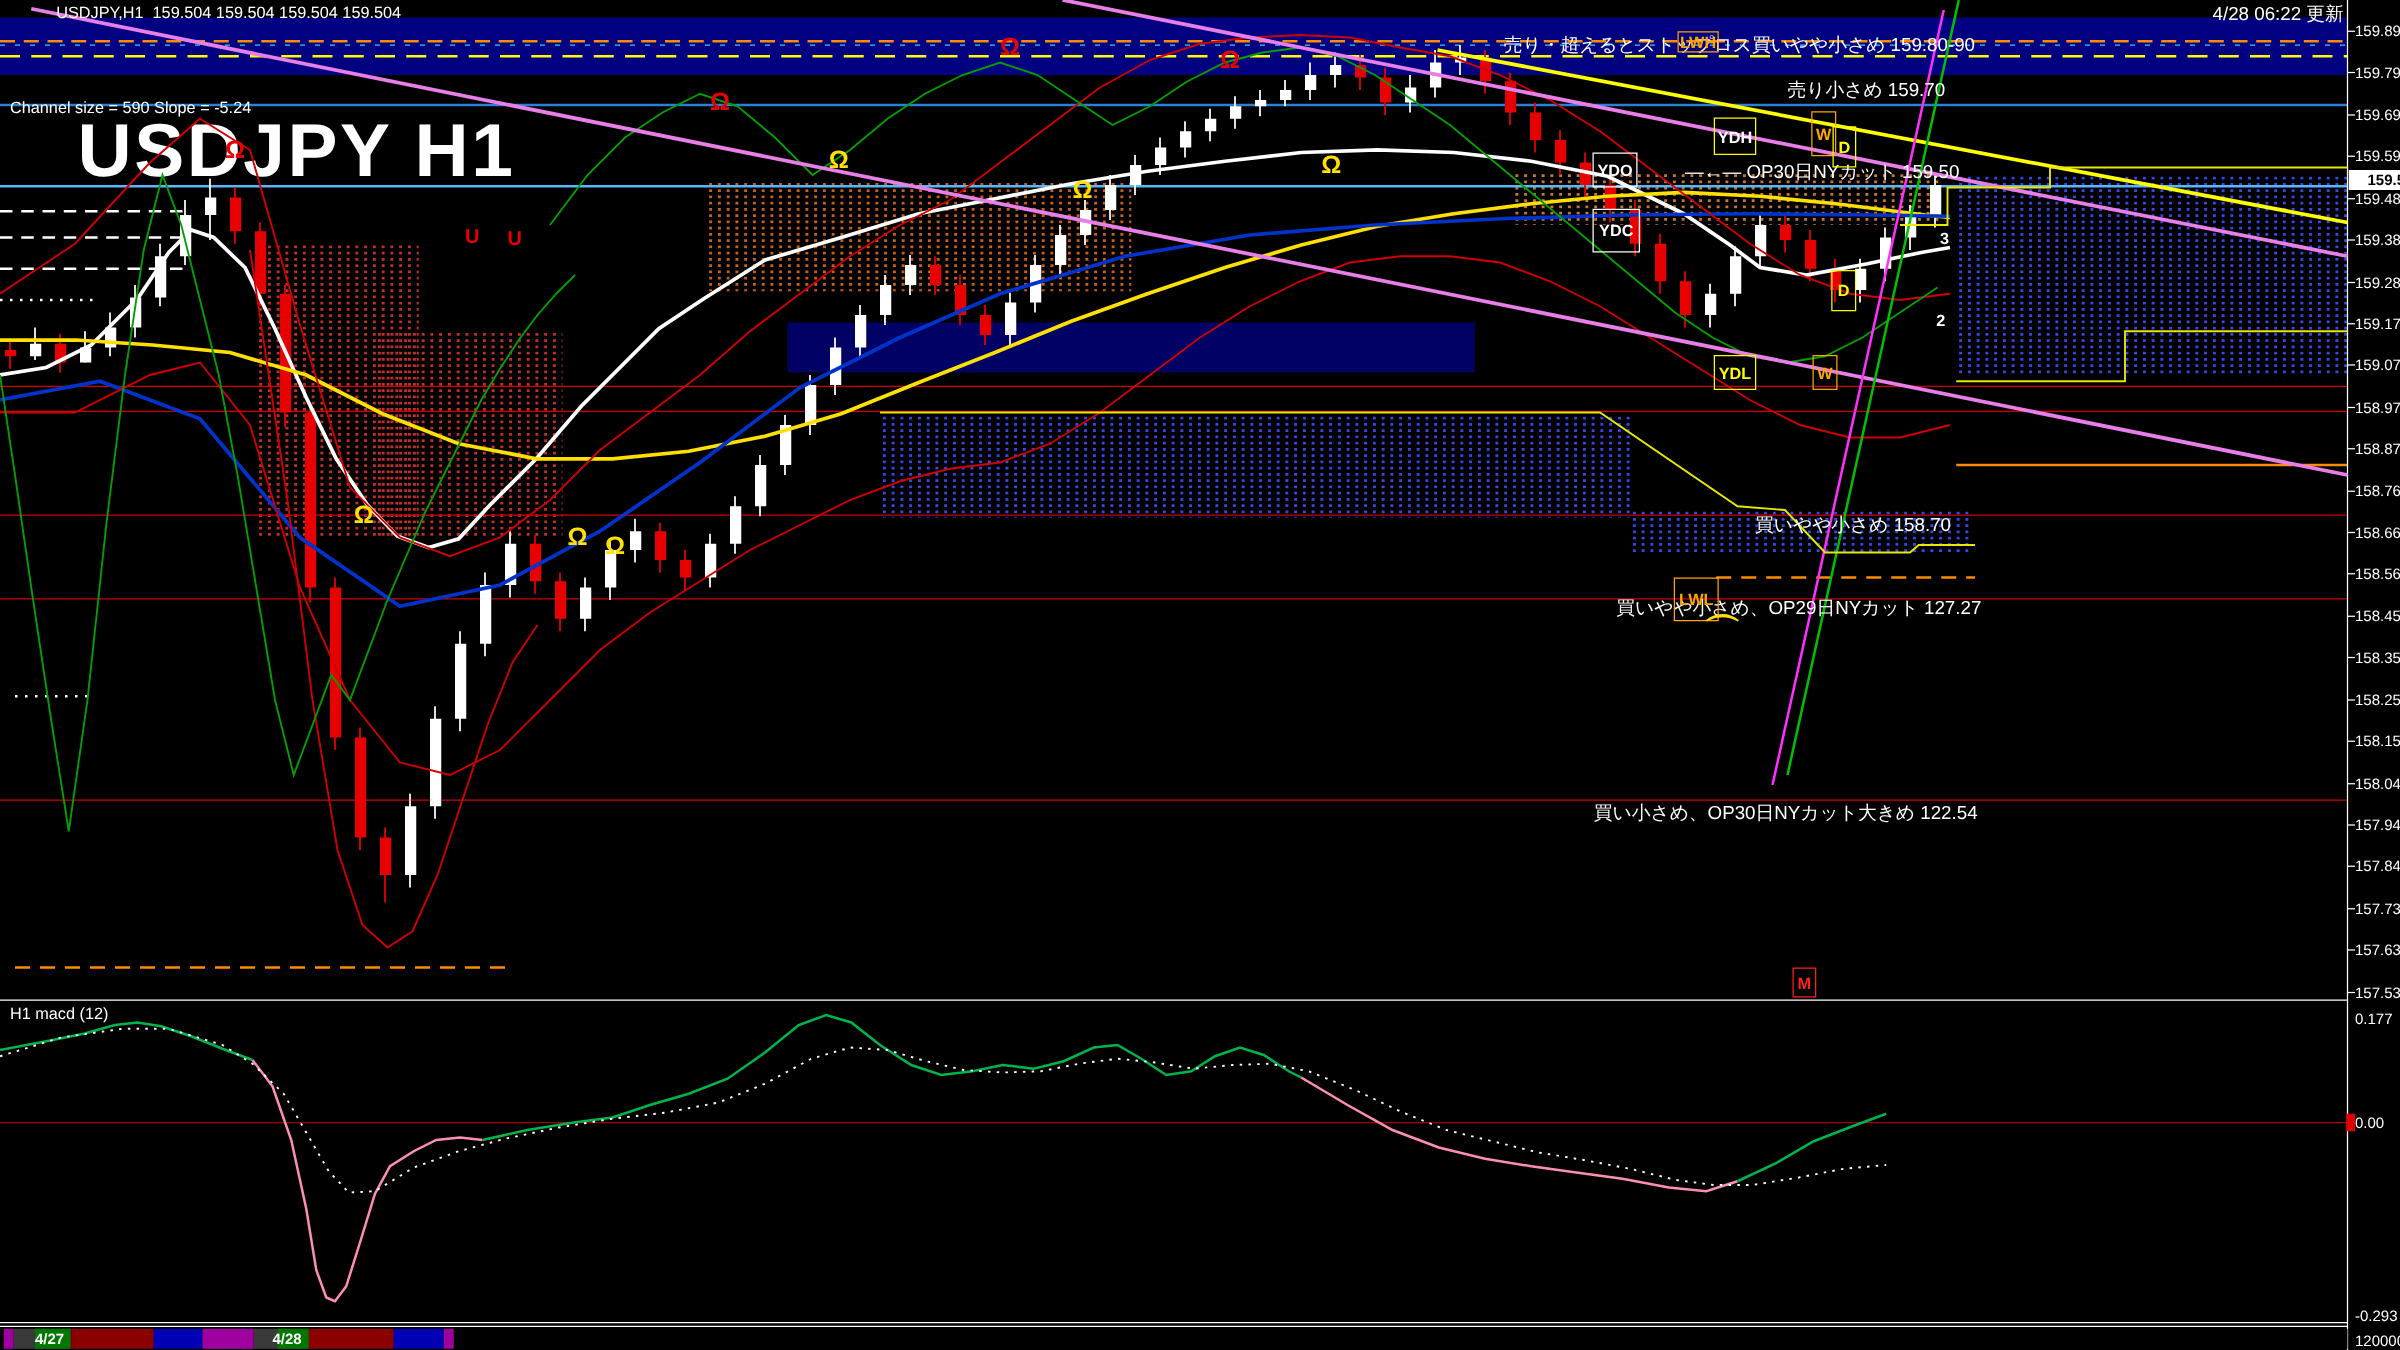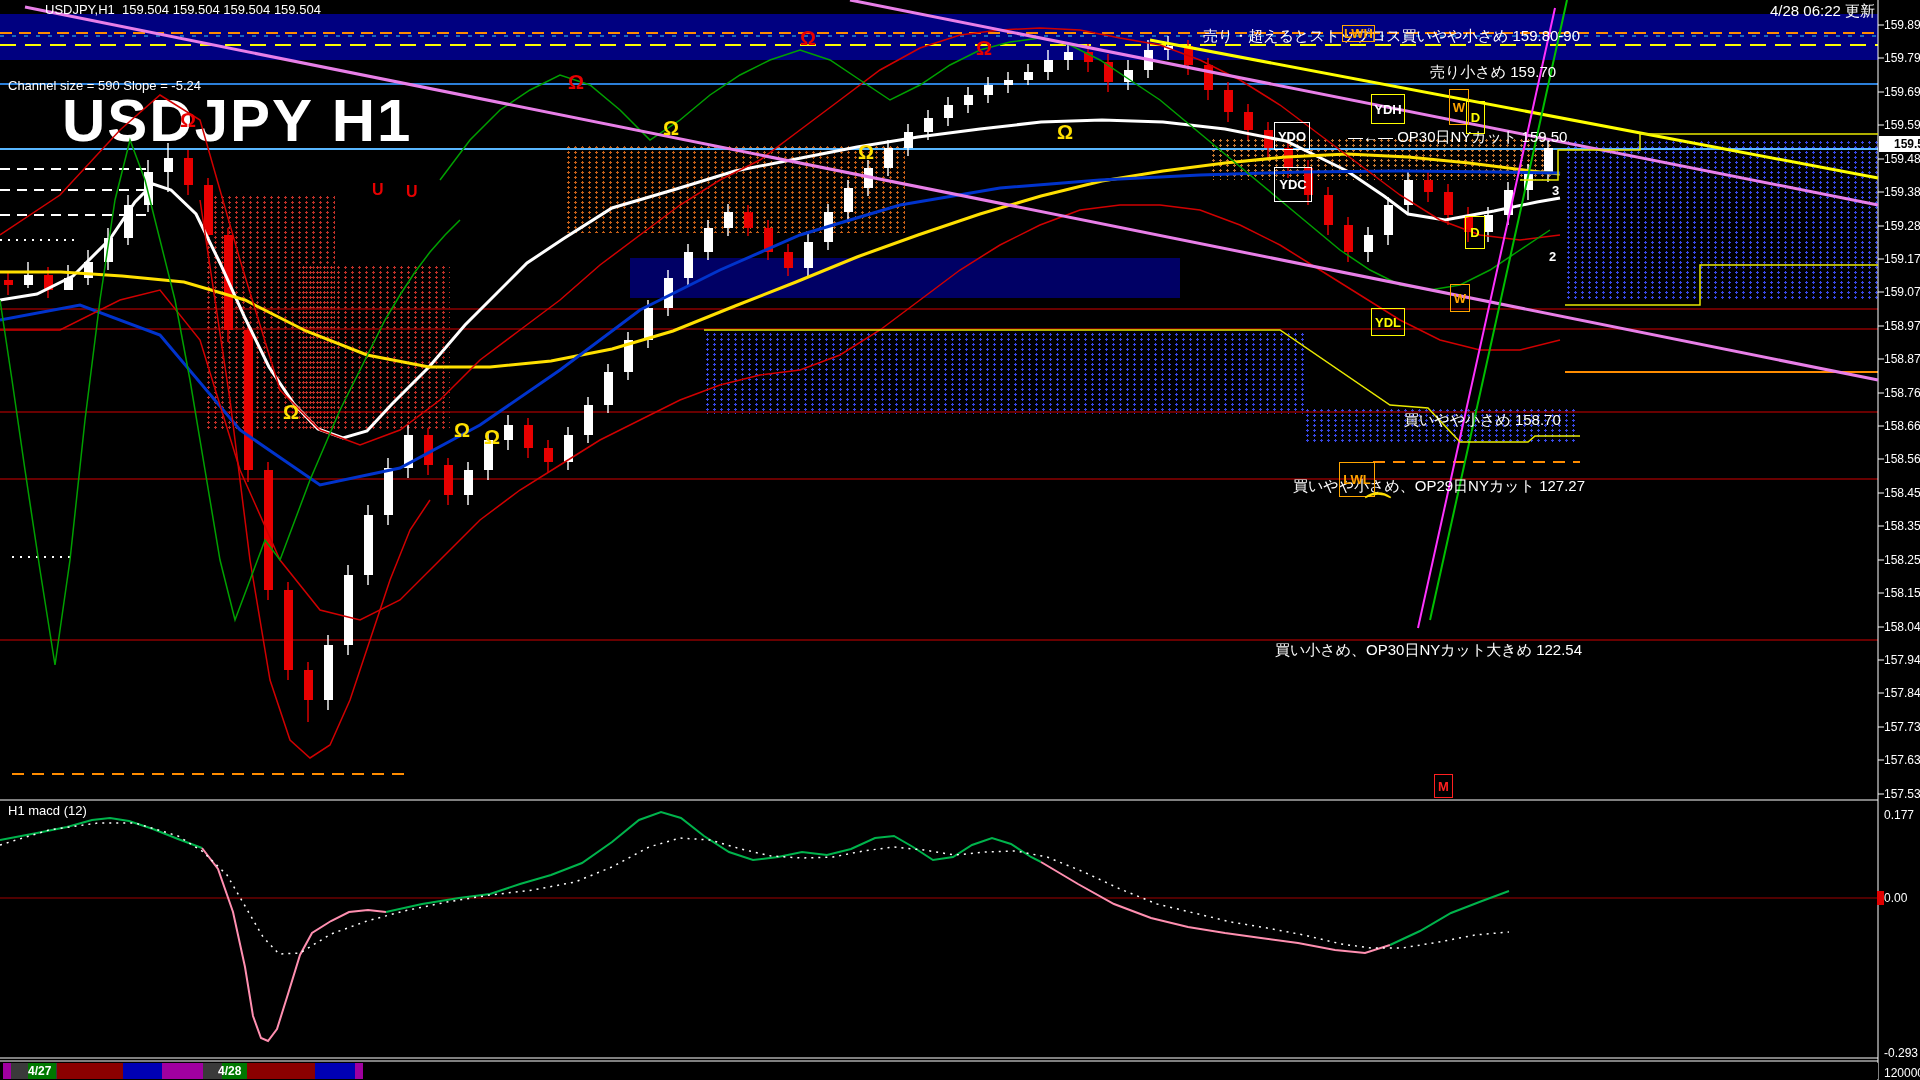--- a/index.html
+++ b/index.html
@@ -283,21 +283,21 @@
       <div class="anno" style="left: 1404px; top: 411px;">買いやや小さめ 158.70</div>
       <div class="anno" style="left: 1293px; top: 477px;">買いやや小さめ、OP29日NYカット 127.27</div>
       <div class="anno" style="left: 1275px; top: 641px;">買い小さめ、OP30日NYカット大きめ 122.54</div>
       <div class="lbox" style="left: 1342px; top: 25px; width: 31px; height: 15px; border: 1px solid rgb(255, 165, 0); color: rgb(255, 165, 0); text-align: right;">LWH</div>
       <div class="lbox" style="left: 1371px; top: 94px; width: 32px; height: 28px; border: 1px solid rgb(255, 255, 0); color: #ffffff;">YDH</div>
       <div class="lbox" style="left: 1449px; top: 89px; width: 18px; height: 34px; border: 1px solid rgb(255, 165, 0); color: rgb(255, 165, 0);">W</div>
       <div class="lbox" style="left: 1466px; top: 101px; width: 17px; height: 31px; border: 1px solid rgb(255, 255, 0); color: rgb(255, 255, 0);">D</div>
       <div class="lbox" style="left: 1274px; top: 122px; width: 34px; height: 26px; border: 1px solid rgb(255, 255, 255); color: rgb(255, 255, 255);">YDO</div>
       <div class="lbox" style="left: 1274px; top: 167px; width: 36px; height: 33px; border: 1px solid rgb(255, 255, 255); color: rgb(255, 255, 255);">YDC</div>
       <div class="lbox" style="left: 1465px; top: 216px; width: 18px; height: 31px; border: 1px solid rgb(255, 255, 0); color: rgb(255, 255, 0);">D</div>
-      <div class="lbox" style="left: 1371px; top: 284px; width: 32px; height: 26px; border: 1px solid rgb(255, 255, 0); color: rgb(255, 255, 0); margin-top: 24px;">YDL</div>
+      <div class="lbox" style="left: 1371px; top: 284px; width: 32px; height: 26px; border: 1px solid rgb(255, 255, 0); color: rgb(255, 255, 0);">YDL</div>
       <div class="lbox" style="left: 1450px; top: 284px; width: 18px; height: 26px; border: 1px solid rgb(255, 165, 0); color: rgb(255, 165, 0);">W</div>
       <div class="lbox" style="left: 1339px; top: 462px; width: 34px; height: 33px; border: 1px solid rgb(255, 165, 0); color: rgb(255, 165, 0);">LWL</div>
       <div class="lbox" style="left: 1434px; top: 774px; width: 17px; height: 22px; border: 1px solid rgb(255, 32, 32); color: rgb(255, 32, 32);">M</div>
       <div class="mark" style="left: 180px; top: 110px; color: rgb(232, 0, 0); font-size: 20px;">Ω</div>
       <div class="mark" style="left: 568px; top: 72px; color: rgb(232, 0, 0); font-size: 20px;">Ω</div>
       <div class="mark" style="left: 800px; top: 28px; color: rgb(232, 0, 0); font-size: 20px;">Ω</div>
       <div class="mark" style="left: 976px; top: 38px; color: rgb(232, 0, 0); font-size: 20px;">Ω</div>
       <div class="mark" style="left: 372px; top: 182px; color: rgb(232, 0, 0); font-size: 16px;">U</div>
       <div class="mark" style="left: 406px; top: 184px; color: rgb(232, 0, 0); font-size: 16px;">U</div>
       <div class="mark" style="left: 663px; top: 118px; color: rgb(255, 224, 0); font-size: 20px;">Ω</div>

